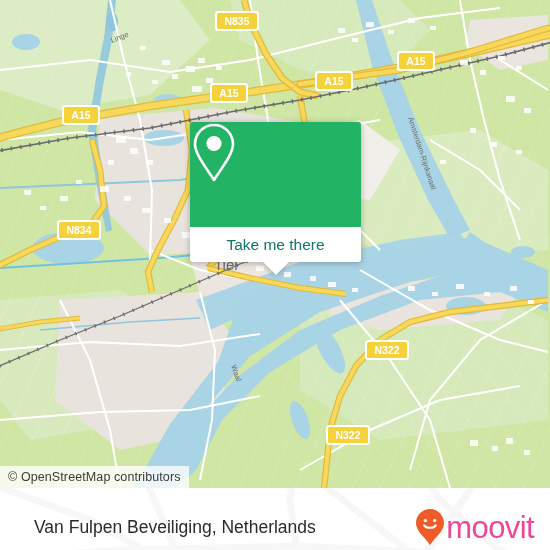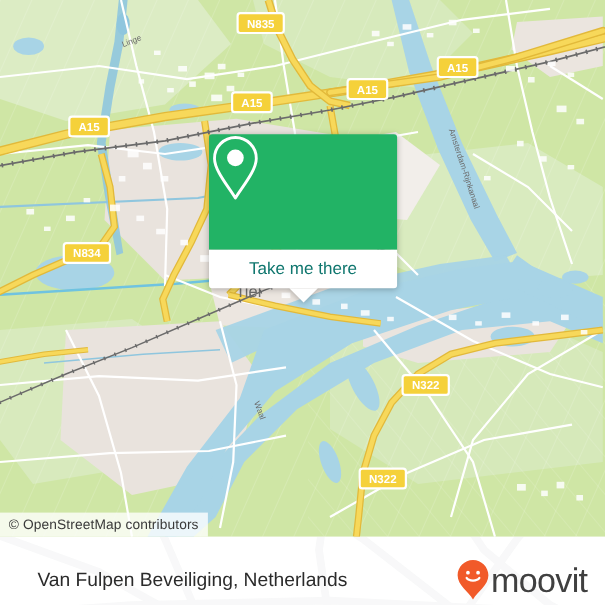--- a/index.html
+++ b/index.html
@@ -320,18 +320,18 @@
     </svg>
     <div id="footer-inner">
       <div id="place-title">Van Fulpen Beveiliging, Netherlands</div>
       <div id="moovit-logo">
         <svg width="30" height="38" viewBox="0 0 30 38">
           <path d="M15 1 C7.3 1 1 7.3 1 15 C1 24 11 30 15 37 C19 30 29 24 29 15 C29 7.3 22.7 1 15 1 Z" fill="#f15a29"></path>
           <circle cx="10.4" cy="12.6" r="1.7" fill="#ffffff"></circle>
           <circle cx="19.6" cy="12.6" r="1.7" fill="#ffffff"></circle>
           <path d="M9.2 17.4 C11.2 20.6 18.8 20.6 20.8 17.4" stroke="#ffffff" stroke-width="2" fill="none" stroke-linecap="round"></path>
         </svg>
-        <span id="moovit-word" style="color: #404040;">moovit</span>
+        <span id="moovit-word" style="color: #ec4899;">moovit</span>
       </div>
     </div>
   </div>
 
 </div>
 
 </body></html>

